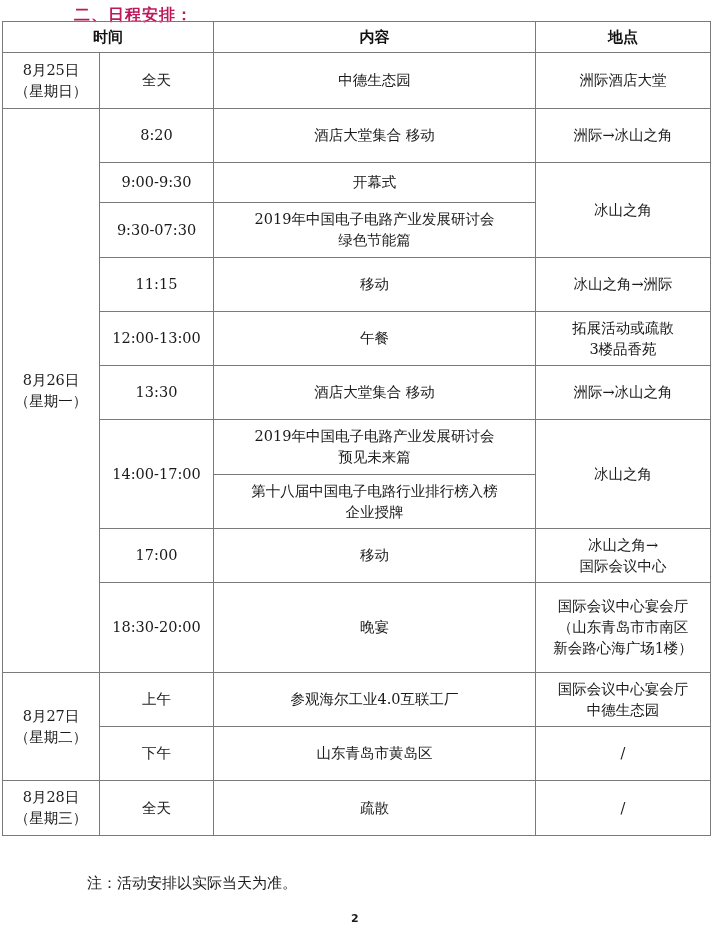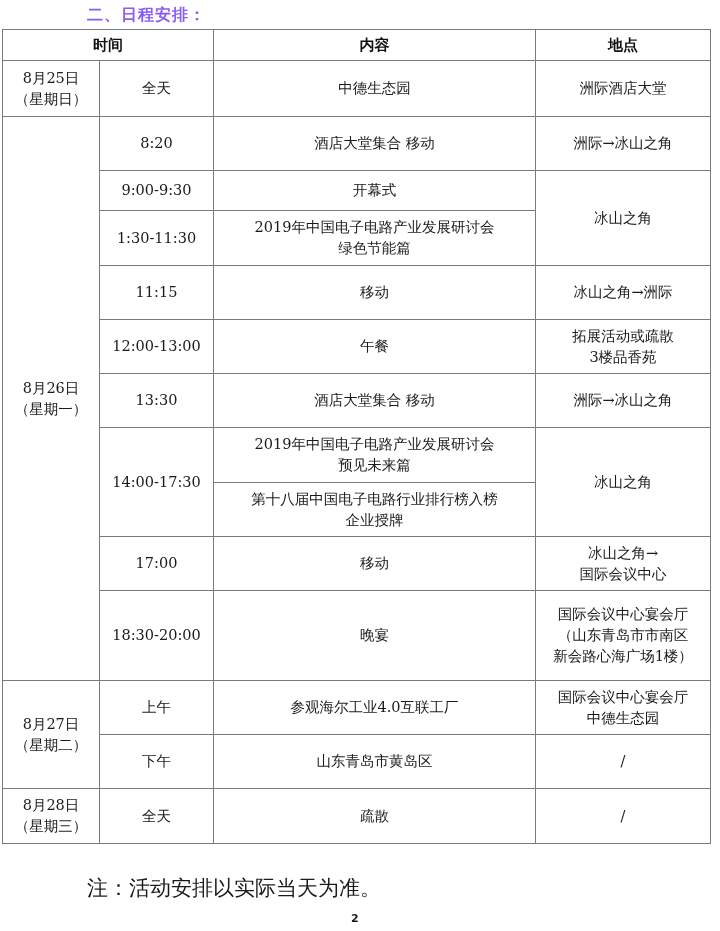--- a/index.html
+++ b/index.html
@@ -1,27 +1,27 @@
 <!DOCTYPE html>
 <html><head>
 <meta charset="utf-8">
 <style>
   html, body { margin:0; padding:0; background:#ffffff; }
   body { width:720px; height:931px; position:relative; overflow:hidden;
          font-family:"DejaVu Serif","Liberation Serif",serif; color:#1a1a1a; }
-  .section-title { position:absolute; left:87px; top:5px; font-size:16px;
-         font-family:Liberation Serif, serif; font-weight:bold; letter-spacing:1px; color:#8b5cf6; }
-  table.schedule { position:absolute; left:2px; top:29px; width:708px;
+  .section-title { position:absolute; left:74px; top:5px; font-size:16px;
+         font-family:Liberation Serif, serif; font-weight:bold; letter-spacing:1px; color:#be185d; }
+  table.schedule { position:absolute; left:2px; top:21px; width:708px;
          border-collapse:collapse; table-layout:fixed; font-size:14.5px;padding-left:12px; }
   table.schedule td, table.schedule th { border:1.5px solid #7a7a7a; text-align:center;
          vertical-align:middle; padding:0 4px; line-height:21px; }
   table.schedule th { font-family:"DejaVu Sans","Liberation Sans",sans-serif; font-weight:bold;
          font-size:15px; height:30px; color:#111; }
   .l { display:block; }
-  .note { position:absolute; left:87px; top:874px; font-size:21px; }
+  .note { position:absolute; left:87px; top:874px; font-size:15px; }
   .page-num { position:absolute; left:351px; top:912px; font-size:11px;
          font-family:"DejaVu Sans","Liberation Sans",sans-serif; font-weight:bold; }
 </style>
 </head>
 <body>
 
 <div class="section-title">二、日程安排：</div>
 
 <table class="schedule">
   <colgroup>
@@ -57,21 +57,21 @@
       <td>8:20</td>
       <td>酒店大堂集合 移动</td>
       <td>洲际→冰山之角</td>
     </tr>
     <tr style="height:40px">
       <td>9:00-9:30</td>
       <td>开幕式</td>
       <td rowspan="2">冰山之角</td>
     </tr>
     <tr style="height:55px">
-      <td>1:30-11:30</td>
+      <td>9:30-07:30</td>
       <td>
         <span class="l">2019年中国电子电路产业发展研讨会</span>
         <span class="l">绿色节能篇</span>
       </td>
     </tr>
     <tr style="height:54px">
       <td>11:15</td>
       <td>移动</td>
       <td>冰山之角→洲际</td>
     </tr>
@@ -82,21 +82,21 @@
         <span class="l">拓展活动或疏散</span>
         <span class="l">3楼品香苑</span>
       </td>
     </tr>
     <tr style="height:54px">
       <td>13:30</td>
       <td>酒店大堂集合 移动</td>
       <td>洲际→冰山之角</td>
     </tr>
     <tr style="height:55px">
-      <td rowspan="2">14:00-17:30</td>
+      <td rowspan="2">14:00-17:00</td>
       <td>
         <span class="l">2019年中国电子电路产业发展研讨会</span>
         <span class="l">预见未来篇</span>
       </td>
       <td rowspan="2">冰山之角</td>
     </tr>
     <tr style="height:54px">
       <td>
         <span class="l">第十八届中国电子电路行业排行榜入榜</span>
         <span class="l">企业授牌</span>

